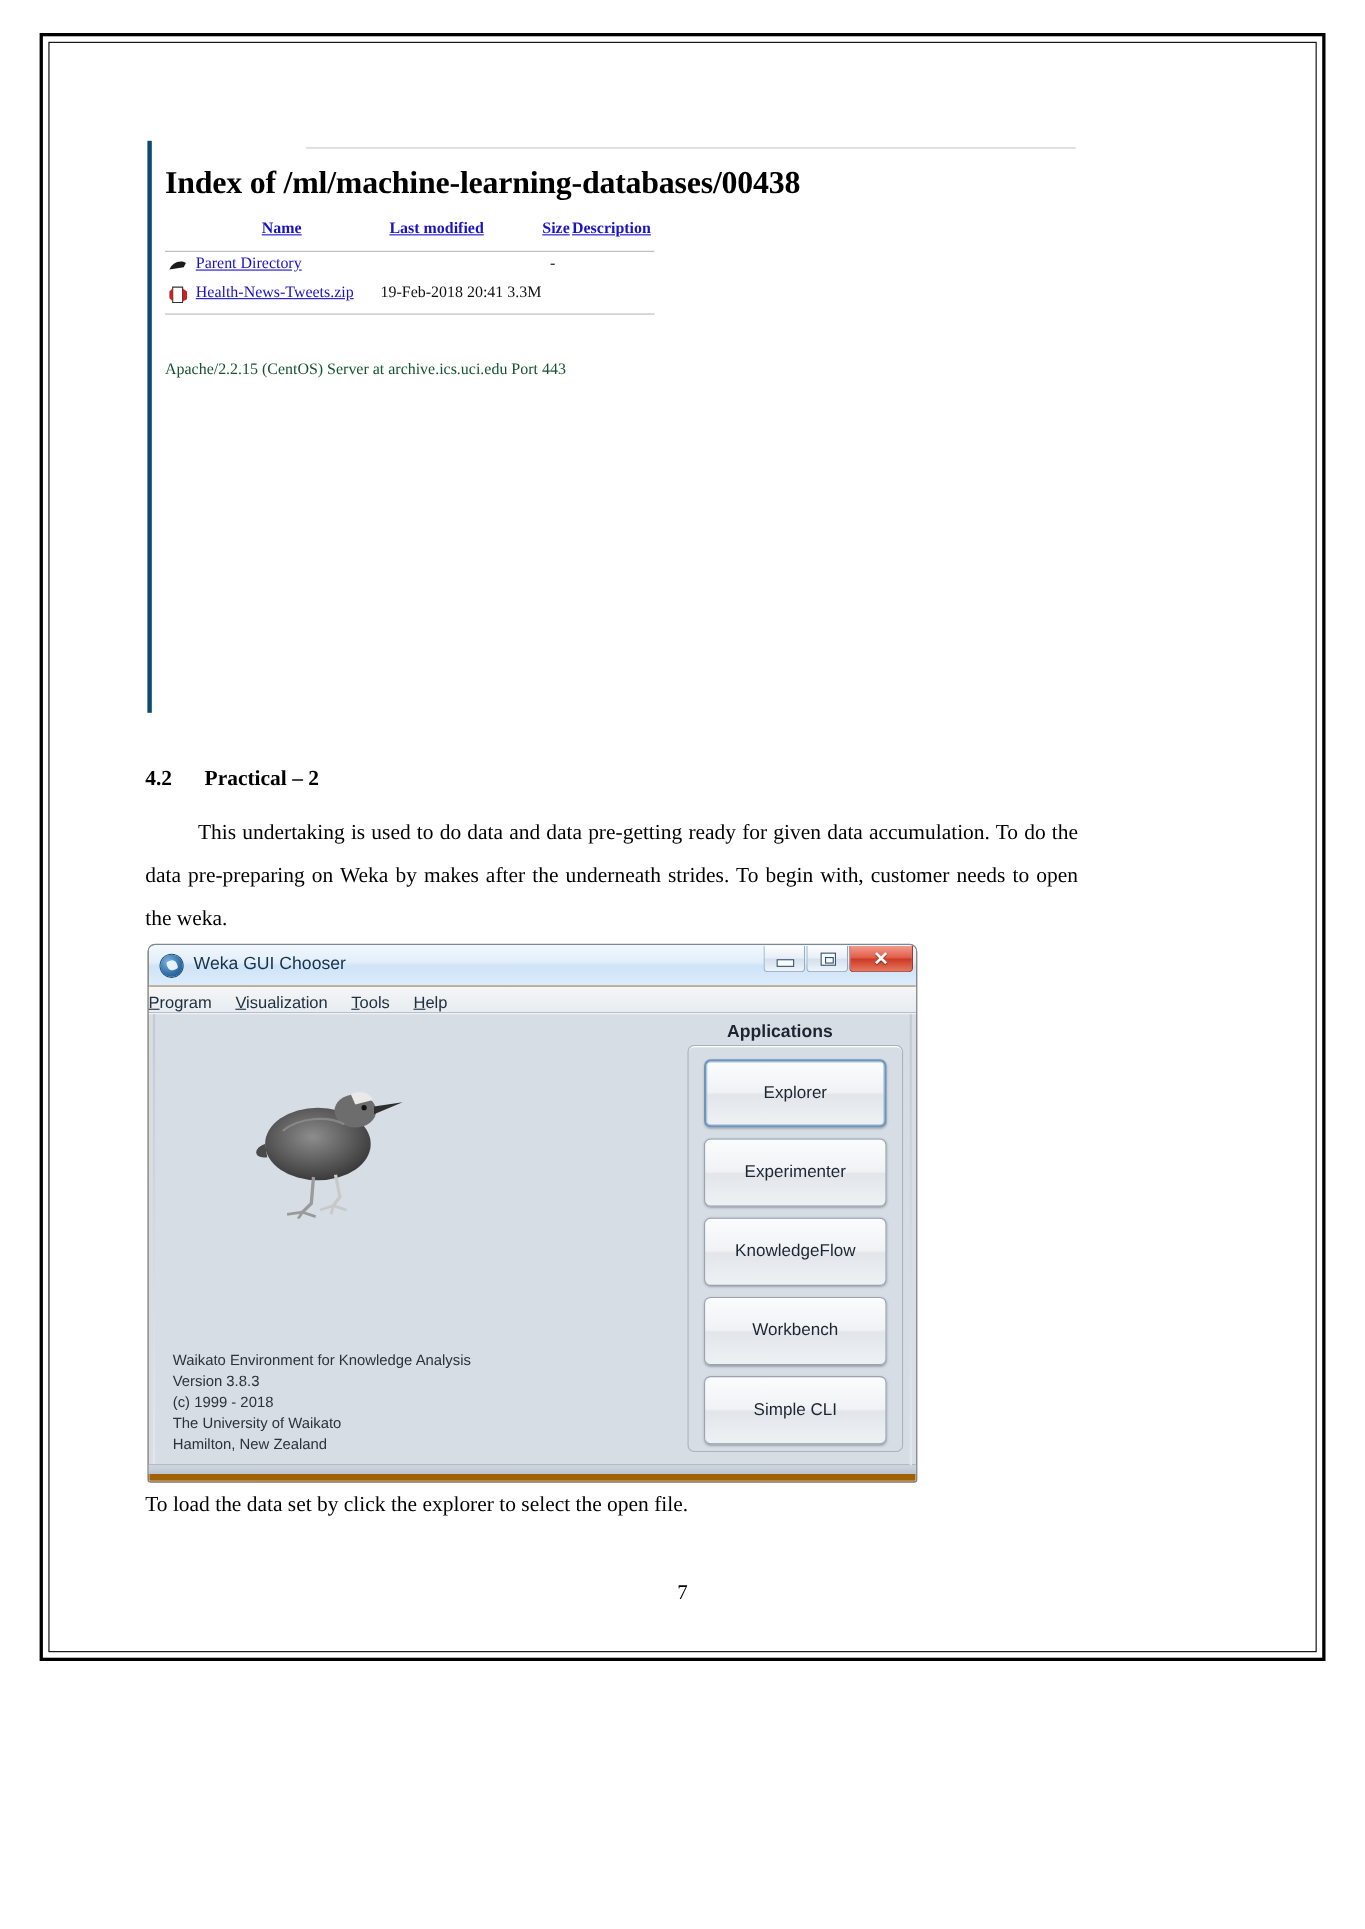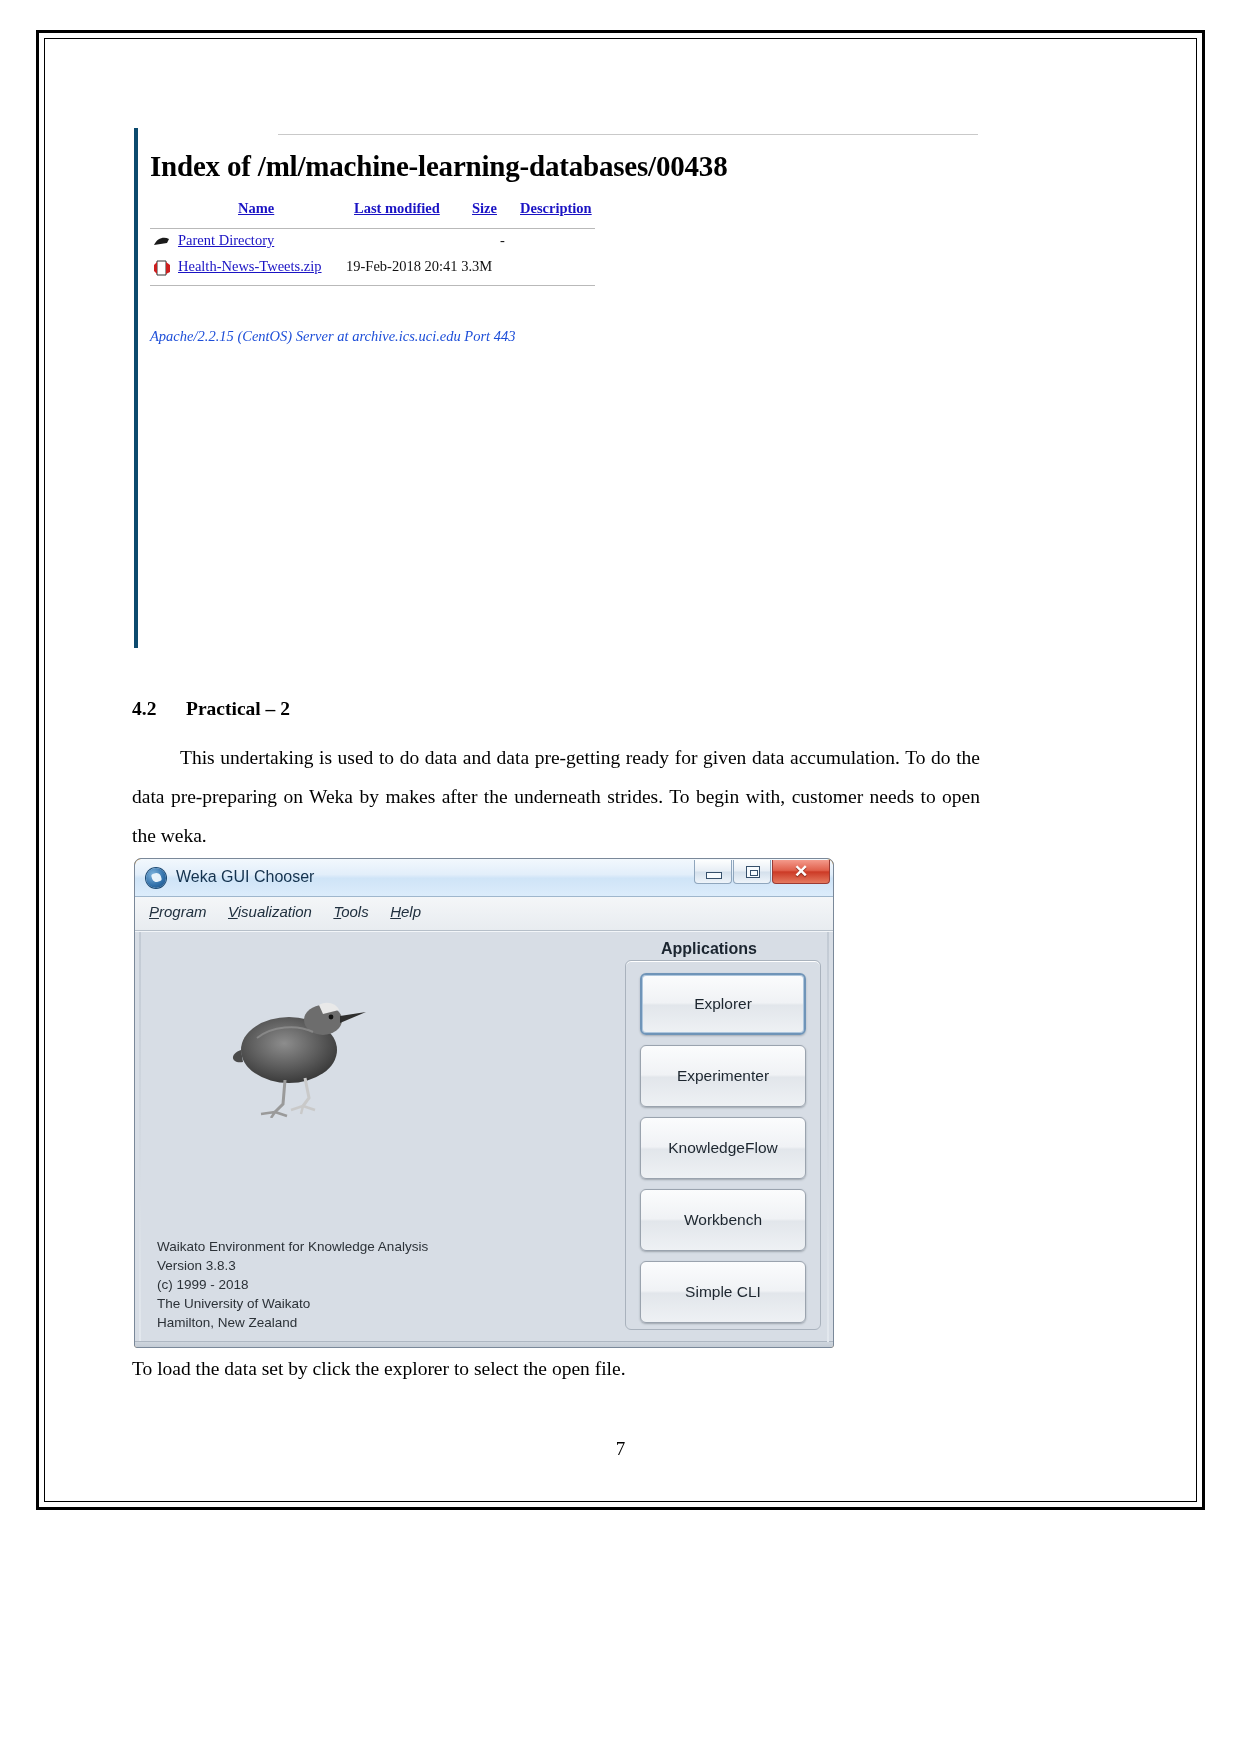--- a/index.html
+++ b/index.html
@@ -71,21 +71,21 @@
     font-weight: bold;
   }
   .apache-head span {
     position: absolute;
     color: #1a13c4;
     text-decoration: underline;
     white-space: nowrap;
   }
   .col-name     { left: 88px; }
   .col-modified { left: 204px; }
-  .col-size     { left: 322px; }
+  .col-size     { left: 343px; }
   .col-desc     { left: 370px; }
 
   .apache-rule {
     position: relative;
     margin-top: 4px;
     height: 0;
     border-top: 1px solid #b9b9b9;
     width: 445px;
   }
   .apache-row {
@@ -112,23 +112,22 @@
     top: 3px;
     color: #111;
   }
   .row1 .rowmeta { left: 350px; }
   .row2 .rowmeta { left: 196px; }
 
   .apache-sig {
     position: absolute;
     left: 12px; top: 200px;
     font-family: "Liberation Serif", serif;
-    font-style: italic;
     font-size: 14.5px;
-    color: #1d4ed8;
+    color: #14532d;
     white-space: nowrap;
   }
 
   
   .sec-head {
     position: absolute;
     left: 88px; top: 660px;
     font-family: "Liberation Serif", serif;
     font-weight: bold;
     font-size: 19.5px;
@@ -261,25 +260,23 @@
     font-family: "Liberation Sans", sans-serif;
     font-size: 17px;
     font-weight: bold;
     line-height: 23px;
     text-align: center;
     text-shadow: 0 1px 1px rgba(80,10,0,.7);
   }
 
   .weka-menubar {
     position: relative;
-    height: 34px;
+    height: 24px;
     background: linear-gradient(to bottom, #f4f6f8 0%, #e8ecf0 100%);
     border-bottom: 1px solid #b6bfc9;
-    padding-left: 14px;
-    font-style: italic;
   }
   .menu-item {
     display: inline-block;
     font-size: 15px;
     color: #20303f;
     margin-right: 17px;
     line-height: 30px;
   }
   .menu-item u { text-decoration: underline; }
 

